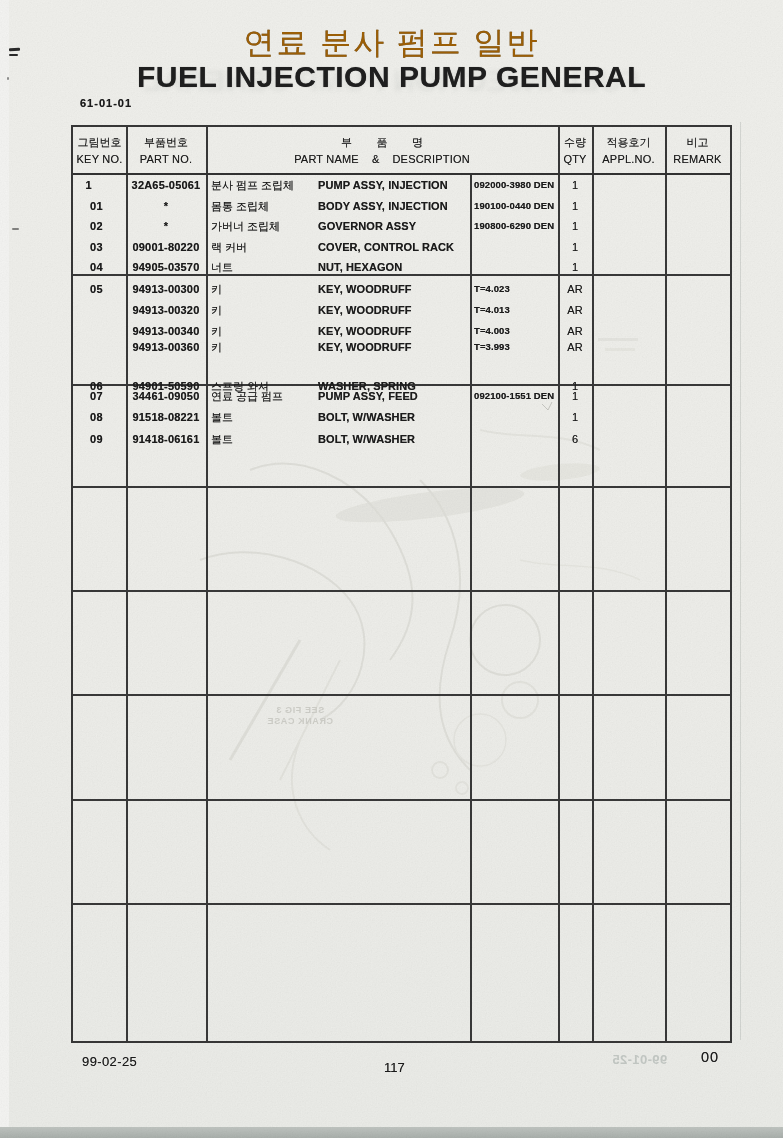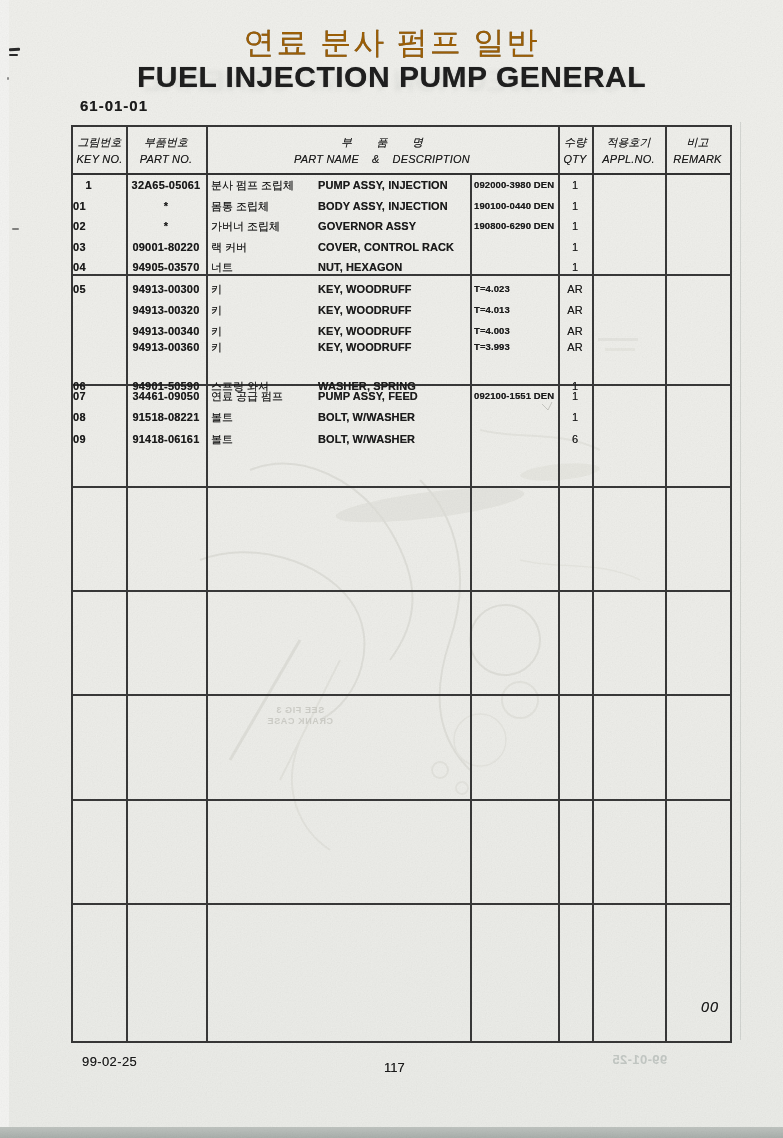--- a/index.html
+++ b/index.html
@@ -15,50 +15,50 @@
   .bottom-strip{left:0;top:1127px;width:783px;height:11px;background:linear-gradient(180deg,#c3c8c4,#adb3af);}
   .right-shadow-line{left:740px;top:122px;width:1px;height:918px;background:rgba(125,130,126,.22);}
   .mark{position:absolute;background:#2b2b2b;border-radius:1px;}
   
   .title-kr{left:0;top:22px;width:783px;text-align:center;font-size:31px;font-weight:500;
     letter-spacing:2px;color:#a16207;text-shadow:0 0 .6px rgba(40,40,40,.7);}
   .title-en{left:0;top:60px;width:783px;text-align:center;font-size:30px;font-weight:700;
     letter-spacing:.5px;color:#202020;text-shadow:0 0 .7px rgba(40,40,40,.75);}
   .title-ghost{left:0;top:64px;width:783px;text-align:center;font-size:30px;font-weight:700;
     color:#8d938f;opacity:.12;filter:blur(2px);transform:scaleX(-1);}
-  .section-code{left:80px;top:97px;font-size:15px;font-weight:700;letter-spacing:1px;color:#1d1d1d;
+  .section-code{left:80px;top:97px;font-size:11px;font-weight:700;letter-spacing:1px;color:#1d1d1d;
     text-shadow:0 0 .5px rgba(40,40,40,.7);}
   
   .ptable{left:71px;top:125px;width:657px;height:914px;border:2px solid #383838;box-sizing:content-box;}
   .vline{position:absolute;width:1.5px;background:#3a3a3a;top:0;height:914px;}
   .vline.body-only{top:46px;height:868px;}
   .hline{position:absolute;left:0;width:657px;height:1.5px;background:#3a3a3a;}
   .hline.hdr{height:2px;background:#333;}
   .thead{position:absolute;left:0;top:0;width:657px;height:46px;}
   .hc{position:absolute;top:0;height:46px;display:flex;flex-direction:column;justify-content:center;
-    align-items:center;gap:3px;text-shadow:0 0 .5px rgba(40,40,40,.6);font-style:italic;}
+    align-items:center;gap:3px;text-shadow:0 0 .5px rgba(40,40,40,.6);}
   .hc .kr{font-size:11px;white-space:pre;}
   .hc .en{font-size:11px;white-space:pre;letter-spacing:.2px;}
   .hc1{left:0;width:53px;} .hc2{left:53px;width:80px;} .hc3{left:133px;width:352px;}
   .hc4{left:485px;width:34px;} .hc5{left:519px;width:73px;} .hc6{left:592px;width:65px;}
   
   .trow{position:absolute;left:0;width:657px;height:20px;line-height:20px;font-size:11px;
     text-shadow:0 0 .5px rgba(35,35,35,.65);}
   .cell{position:absolute;top:0;height:20px;white-space:nowrap;}
-  .cell-key{left:0;width:47px;text-align:left;font-weight:700;letter-spacing:.5px;}
+  .cell-key{left:0;width:47px;text-align:center;font-weight:700;letter-spacing:.5px;}
   .trow.first .cell-key{width:31px;text-align:center;letter-spacing:0;}
   .cell-part{left:53px;width:80px;text-align:center;font-weight:700;letter-spacing:.2px;}
   .cell-name-kr{left:138px;width:110px;font-weight:500;}
   .cell-name-en{left:245px;width:155px;font-weight:700;letter-spacing:.1px;}
   .cell-spec{left:401px;width:84px;font-size:9.5px;font-weight:700;letter-spacing:.1px;}
   .cell-qty{left:485px;width:34px;text-align:center;font-weight:400;}
   
   .footer-date{left:82px;top:1054px;font-size:13px;letter-spacing:.4px;text-shadow:0 0 .5px rgba(40,40,40,.6);}
   .footer-page{left:384px;top:1060px;font-size:13px;text-shadow:0 0 .5px rgba(40,40,40,.6);}
-  .footer-rev{left:701px;top:999px;font-size:14.5px;letter-spacing:1px;text-shadow:0 0 .5px rgba(40,40,40,.6);font-style:italic;}
+  .footer-rev{left:701px;top:1049px;font-size:14.5px;letter-spacing:1px;text-shadow:0 0 .5px rgba(40,40,40,.6);}
   
   .ghost{position:absolute;color:#d2d2cc;transform:scaleX(-1);line-height:11px;
     font-size:9px;letter-spacing:.6px;font-weight:700;}
   .ghost-fig{left:255px;top:705px;width:90px;text-align:center;}
   .ghost-date{left:612px;top:1053px;font-size:13px;color:#c7ccc8;letter-spacing:.4px;line-height:14px;}
   svg.layer{position:absolute;left:0;top:0;pointer-events:none;}
 </style>
 </head>
 <body>
 

